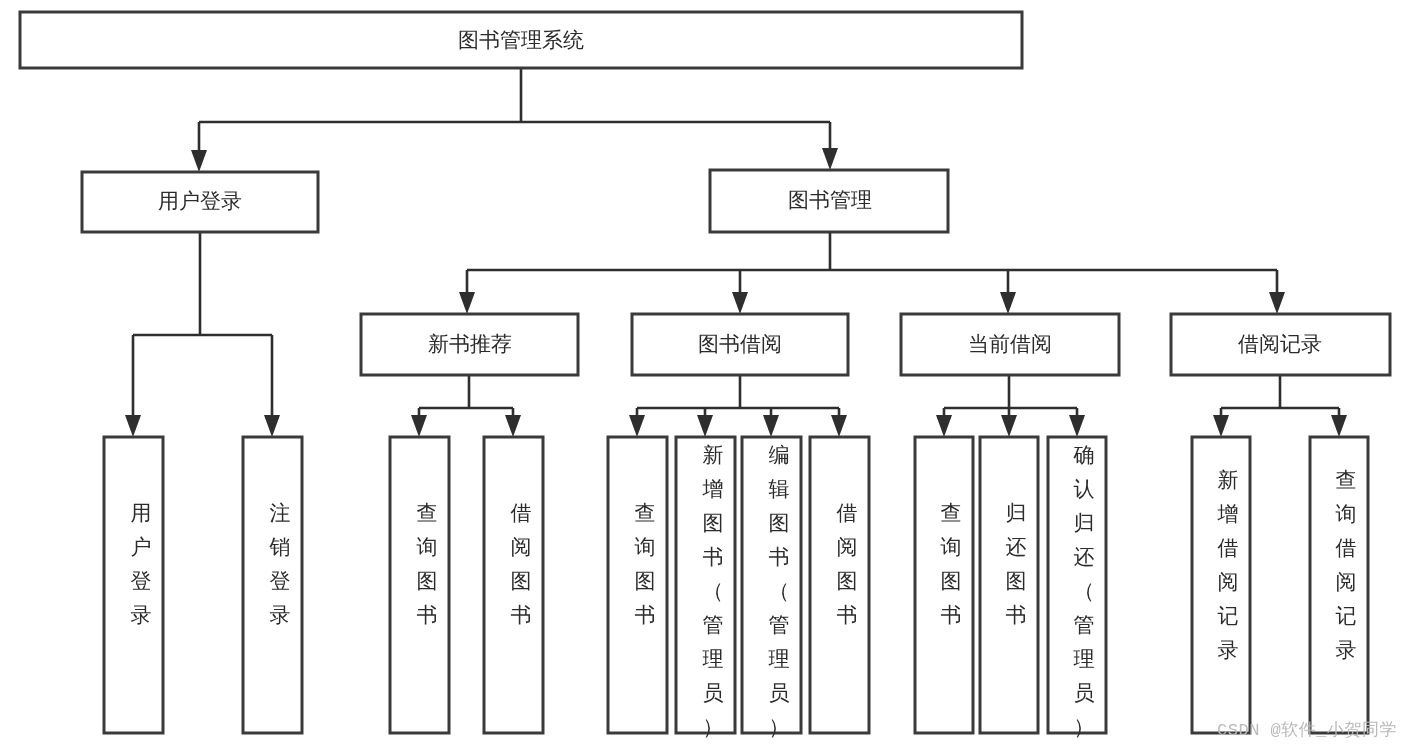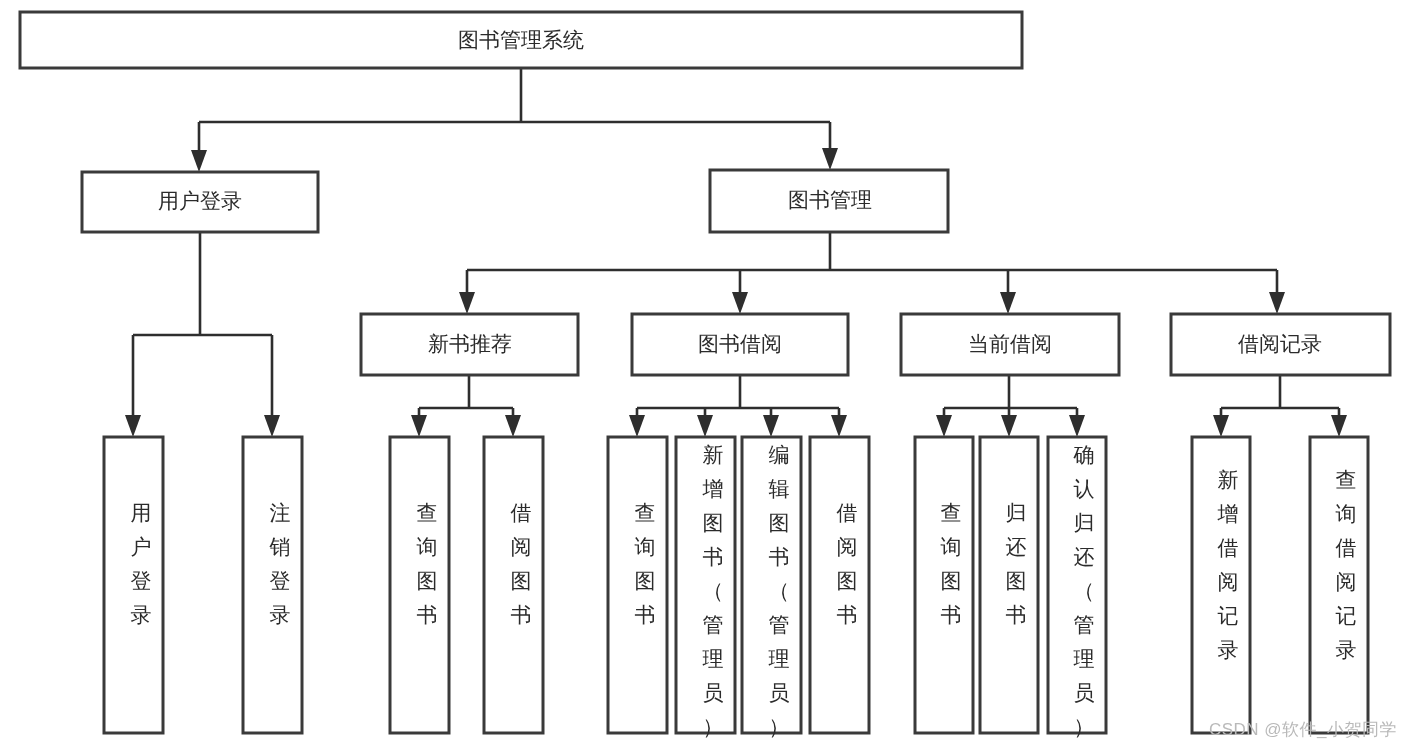--- a/index.html
+++ b/index.html
@@ -48,21 +48,21 @@
     fill: none;
   }
   .arrow-head {
     fill: #2e2e2e;
     stroke: none;
   }
   .watermark {
     position: absolute;
     right: 8px;
     bottom: 6px;
-    font-family: Liberation Sans, sans-serif;
+    font-family: Liberation Mono, monospace;
     font-size: 17px;
     color: #b9b9b9;
     letter-spacing: 0.5px;
     white-space: nowrap;
     pointer-events: none;
   }
 </style>
 </head>
 <body>
 

